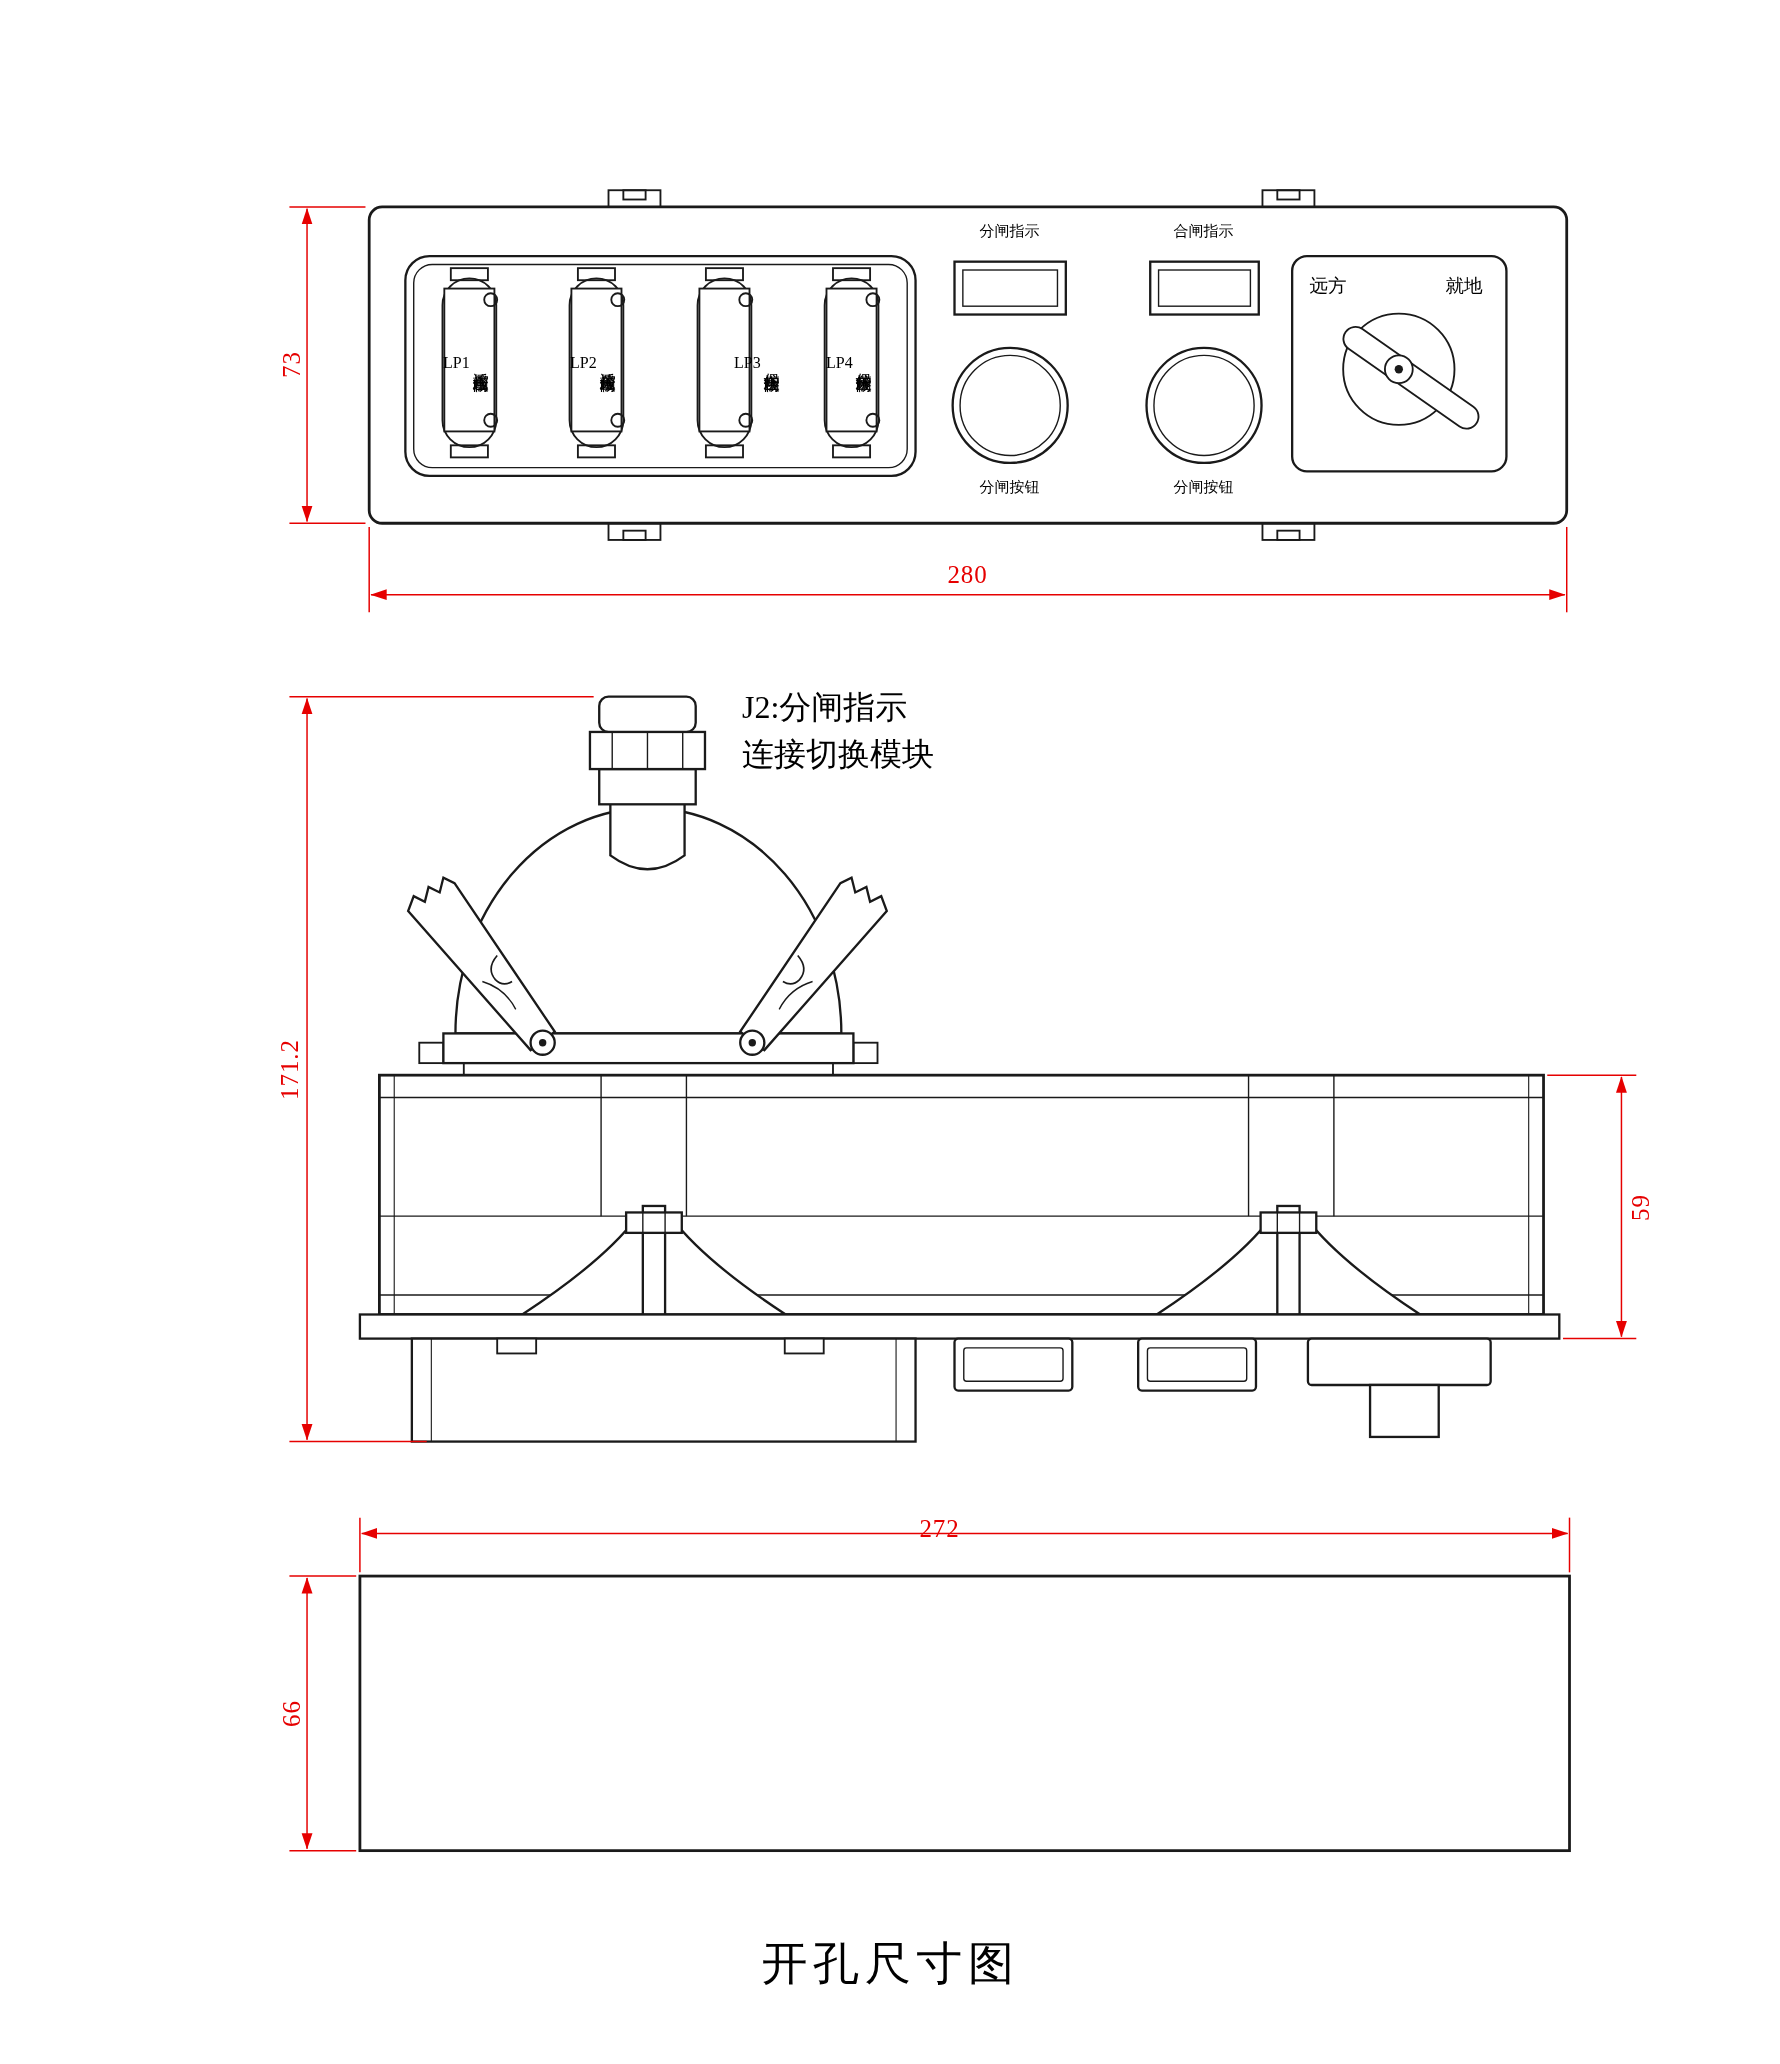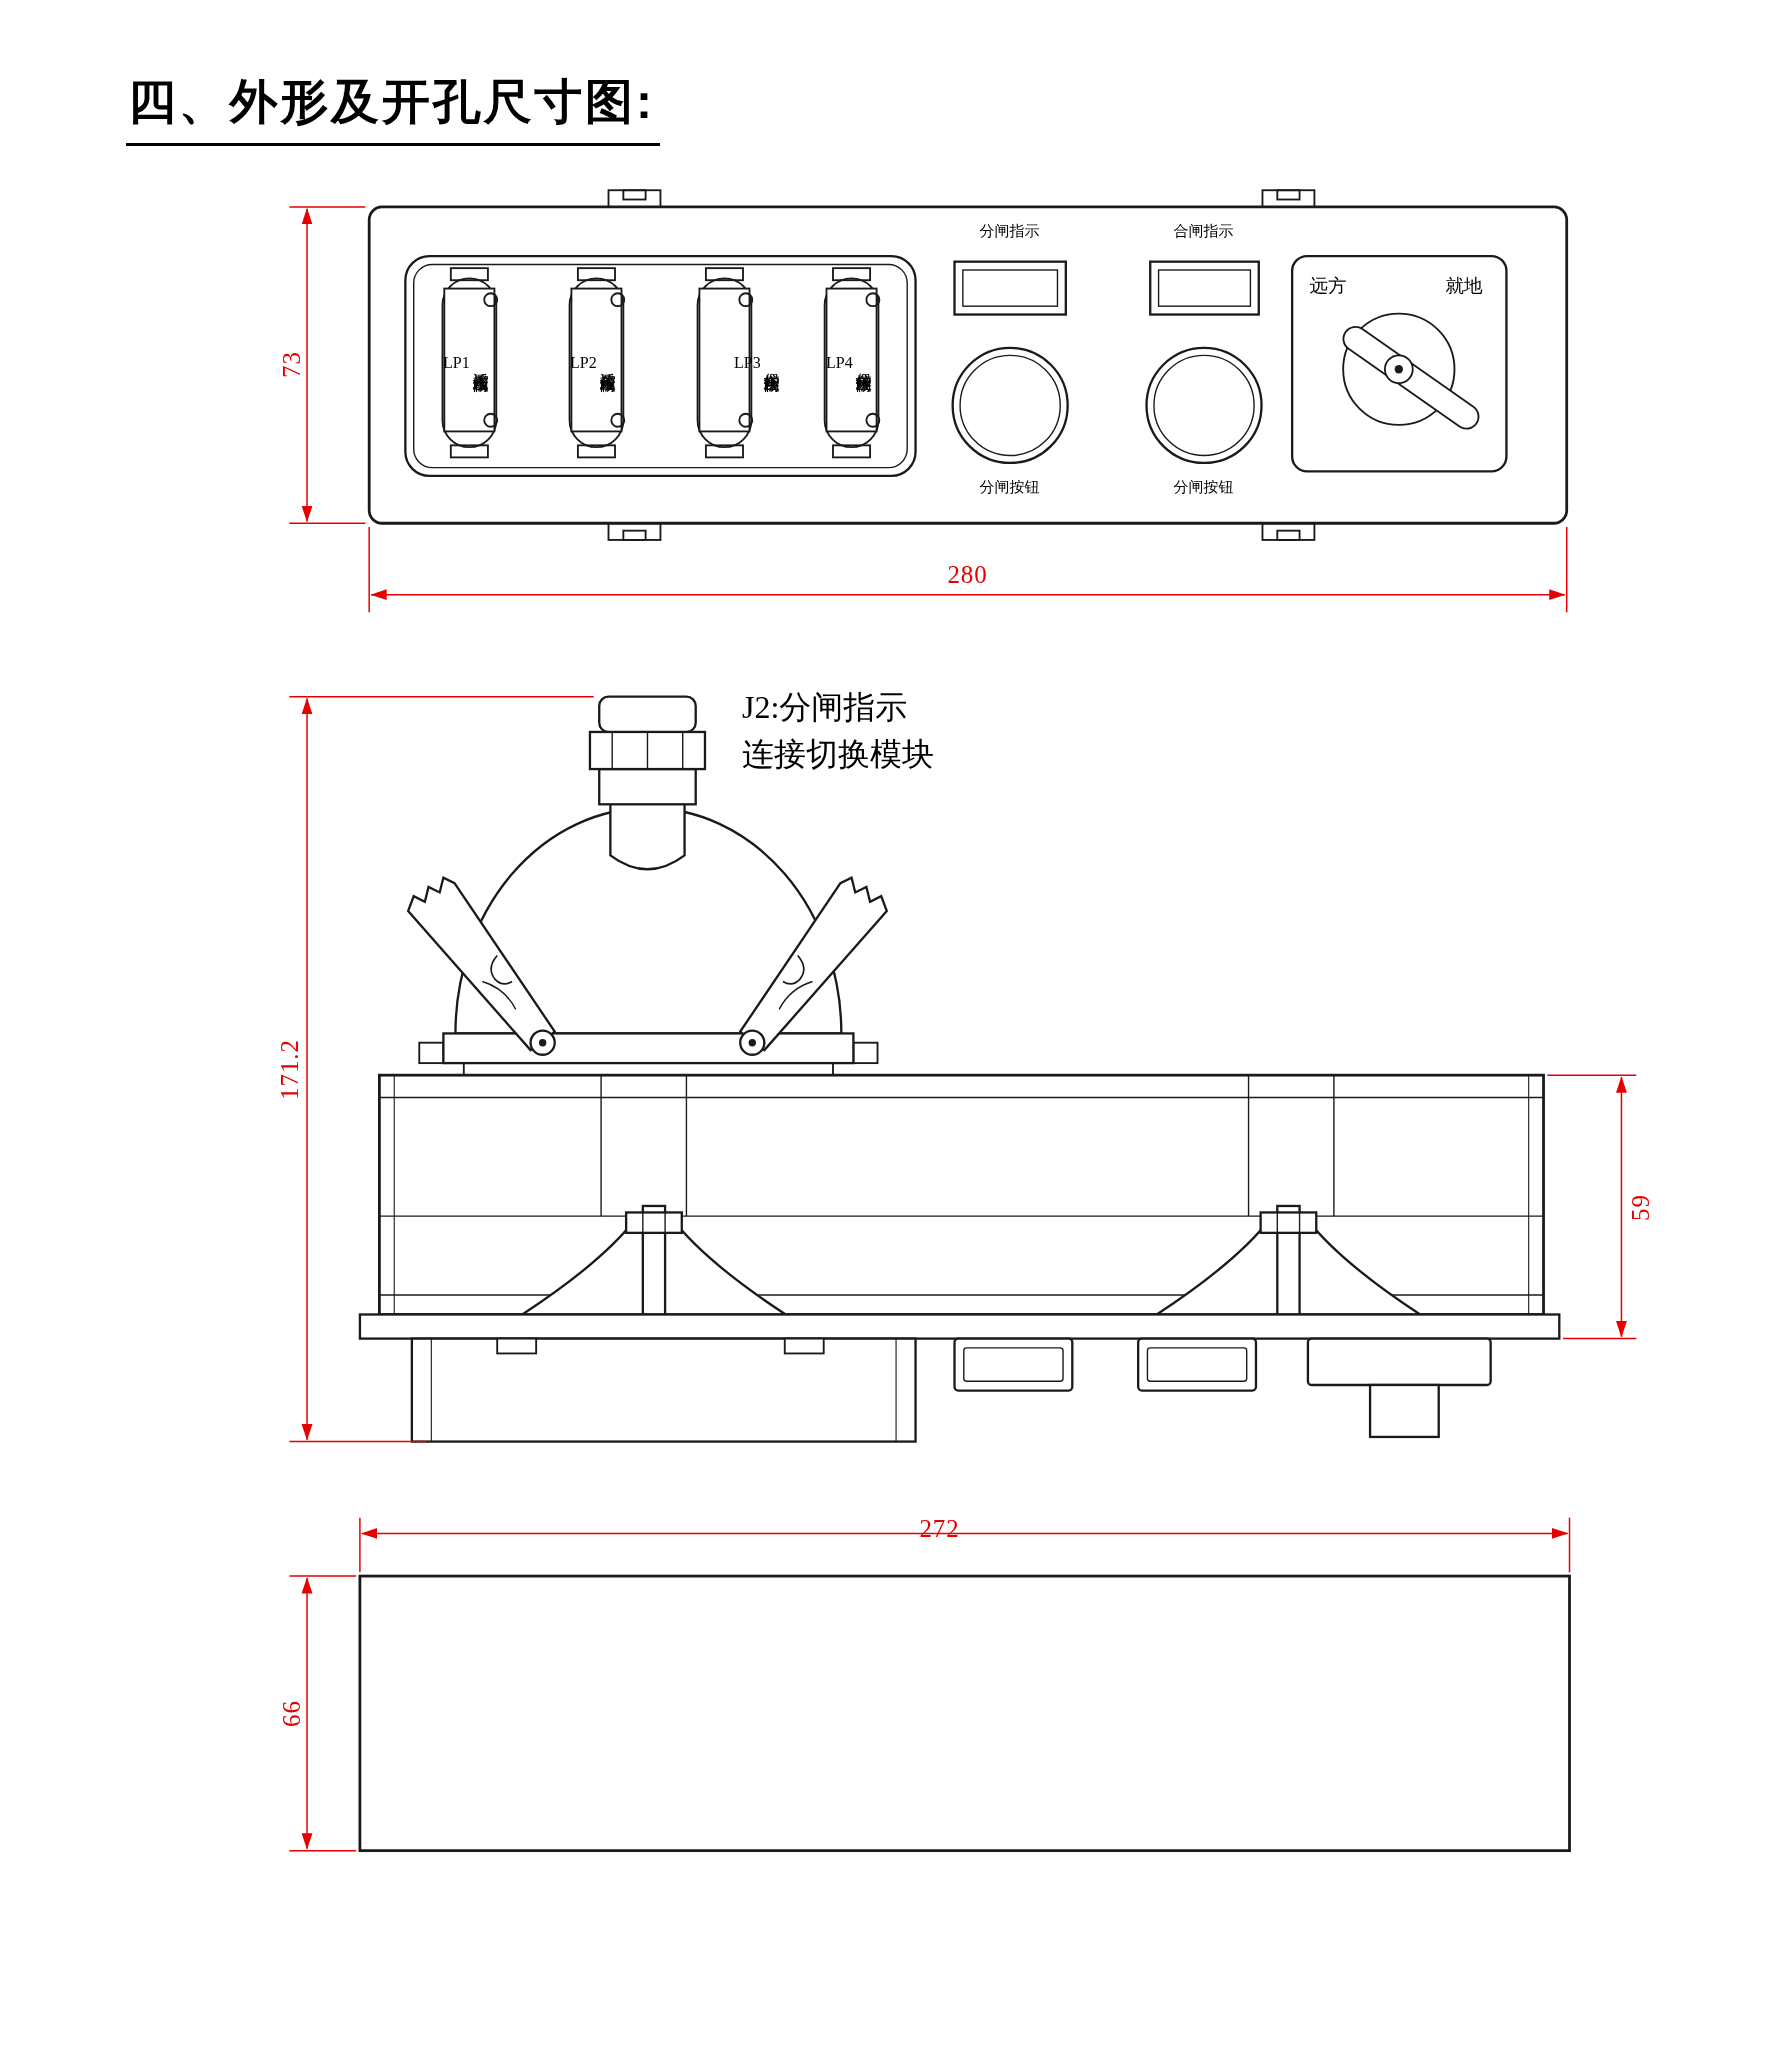--- a/index.html
+++ b/index.html
@@ -244,21 +244,20 @@
     <g stroke="#e60000" stroke-width="1.6" fill="none">
       <line x1="388" y1="1695" x2="388" y2="1636"></line>
       <line x1="1692" y1="1695" x2="1692" y2="1636"></line>
       <line x1="390" y1="1653" x2="1690" y2="1653" marker-start="url(#arr)" marker-end="url(#arr)"></line>
       <line x1="384" y1="1699" x2="312" y2="1699"></line>
       <line x1="384" y1="1995" x2="312" y2="1995"></line>
       <line x1="331" y1="1701" x2="331" y2="1993" marker-start="url(#arr)" marker-end="url(#arr)"></line>
     </g>
   </svg>
 
-  <div class="title">四、外形及开孔尺寸图:</div>
 
   <div class="switch-label" style="left:443px; top:292px;">
     <div class="sw-id">LP1</div>
     <div class="sw-text">遥控合闸压板</div>
   </div>
   <div class="switch-label" style="left:570px; top:292px;">
     <div class="sw-id">LP2</div>
     <div class="sw-text">遥控分闸压板</div>
   </div>
   <div class="switch-label" style="left:698px; top:292px;margin-left:36px;">
@@ -280,15 +279,16 @@
   <div class="dim rot" style="left:254px; top:352px; width:74px;">73</div>
   <div class="dim" style="left:912px; top:562px; width:111px;">280</div>
   <div class="dim rot" style="left:243px; top:1057px; width:93px;">171.2</div>
   <div class="dim rot" style="left:1603px; top:1195px; width:74px;">59</div>
   <div class="dim" style="left:884px; top:1500px; width:111px;margin-top:16px;">272</div>
   <div class="dim rot" style="left:254px; top:1701px; width:74px;">66</div>
 
   <div class="anno" style="left:742px; top:686px;">J2:分闸指示</div>
   <div class="anno" style="left:742px; top:733px;">连接切换模块</div>
 
+  <div class="caption" style="left:733px; top:1933px; width:315px;">开孔尺寸图</div>
 
 </div>
 
 
 </body></html>

